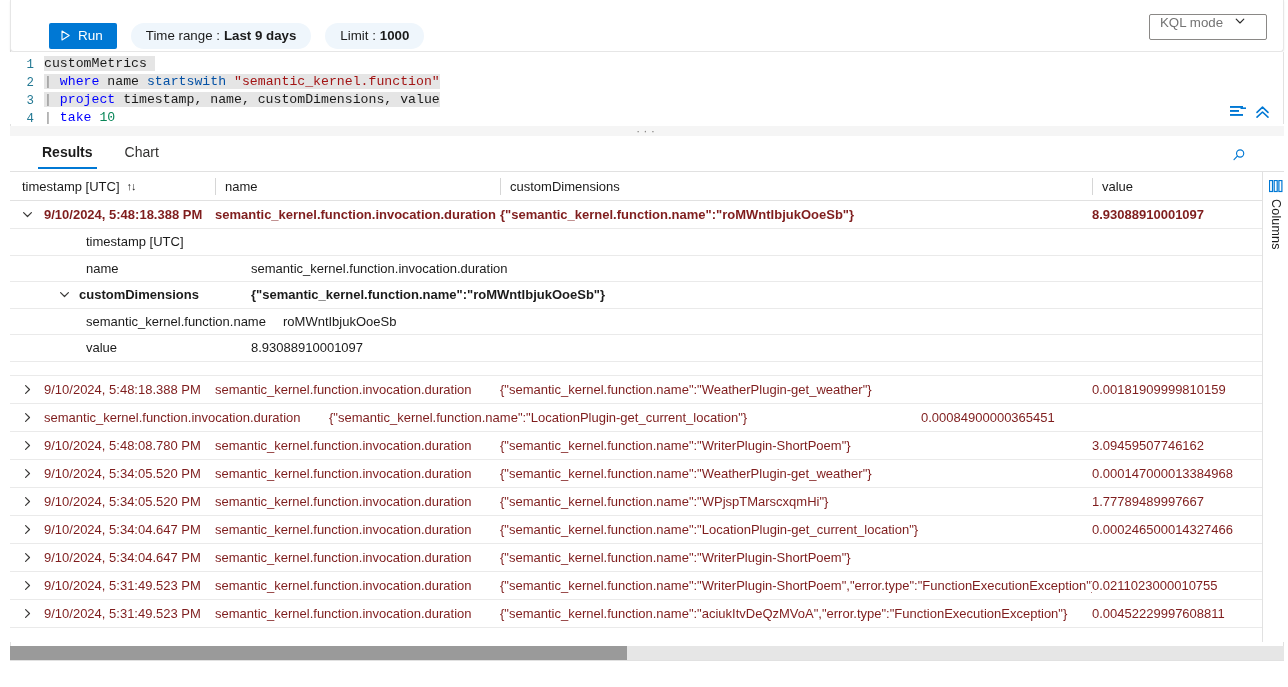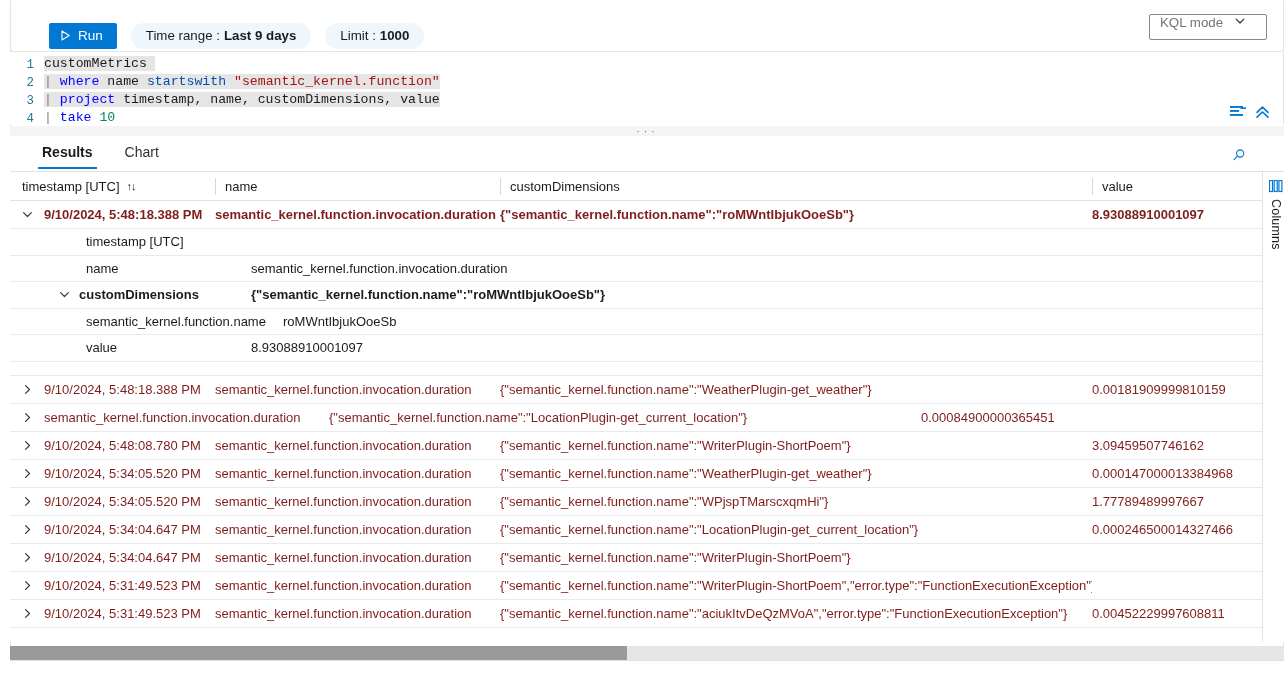--- a/index.html
+++ b/index.html
@@ -489,20 +489,21 @@
 
     <div class="row">
       <div class="chev-cell">
         <svg width="13" height="13" viewBox="0 0 13 13">
             <path d="M4.6 2.6 L8.5 6.5 L4.6 10.4" fill="none" stroke="#3b3a39" stroke-width="1.2" stroke-linecap="round" stroke-linejoin="round"></path>
           </svg>
       </div>
       <div class="cell c-ts" style="width:171px">9/10/2024, 5:31:49.523 PM</div>
       <div class="cell c-name">semantic_kernel.function.invocation.duration</div>
       <div class="cell c-cd">{"semantic_kernel.function.name":"WriterPlugin-ShortPoem","error.type":"FunctionExecutionException"}</div>
+      <div class="cell c-val">0.0211023000010755</div>
     </div>
 
     <div class="row">
       <div class="chev-cell">
         <svg width="13" height="13" viewBox="0 0 13 13">
             <path d="M4.6 2.6 L8.5 6.5 L4.6 10.4" fill="none" stroke="#3b3a39" stroke-width="1.2" stroke-linecap="round" stroke-linejoin="round"></path>
           </svg>
       </div>
       <div class="cell c-ts" style="width:171px">9/10/2024, 5:31:49.523 PM</div>
       <div class="cell c-name">semantic_kernel.function.invocation.duration</div>

